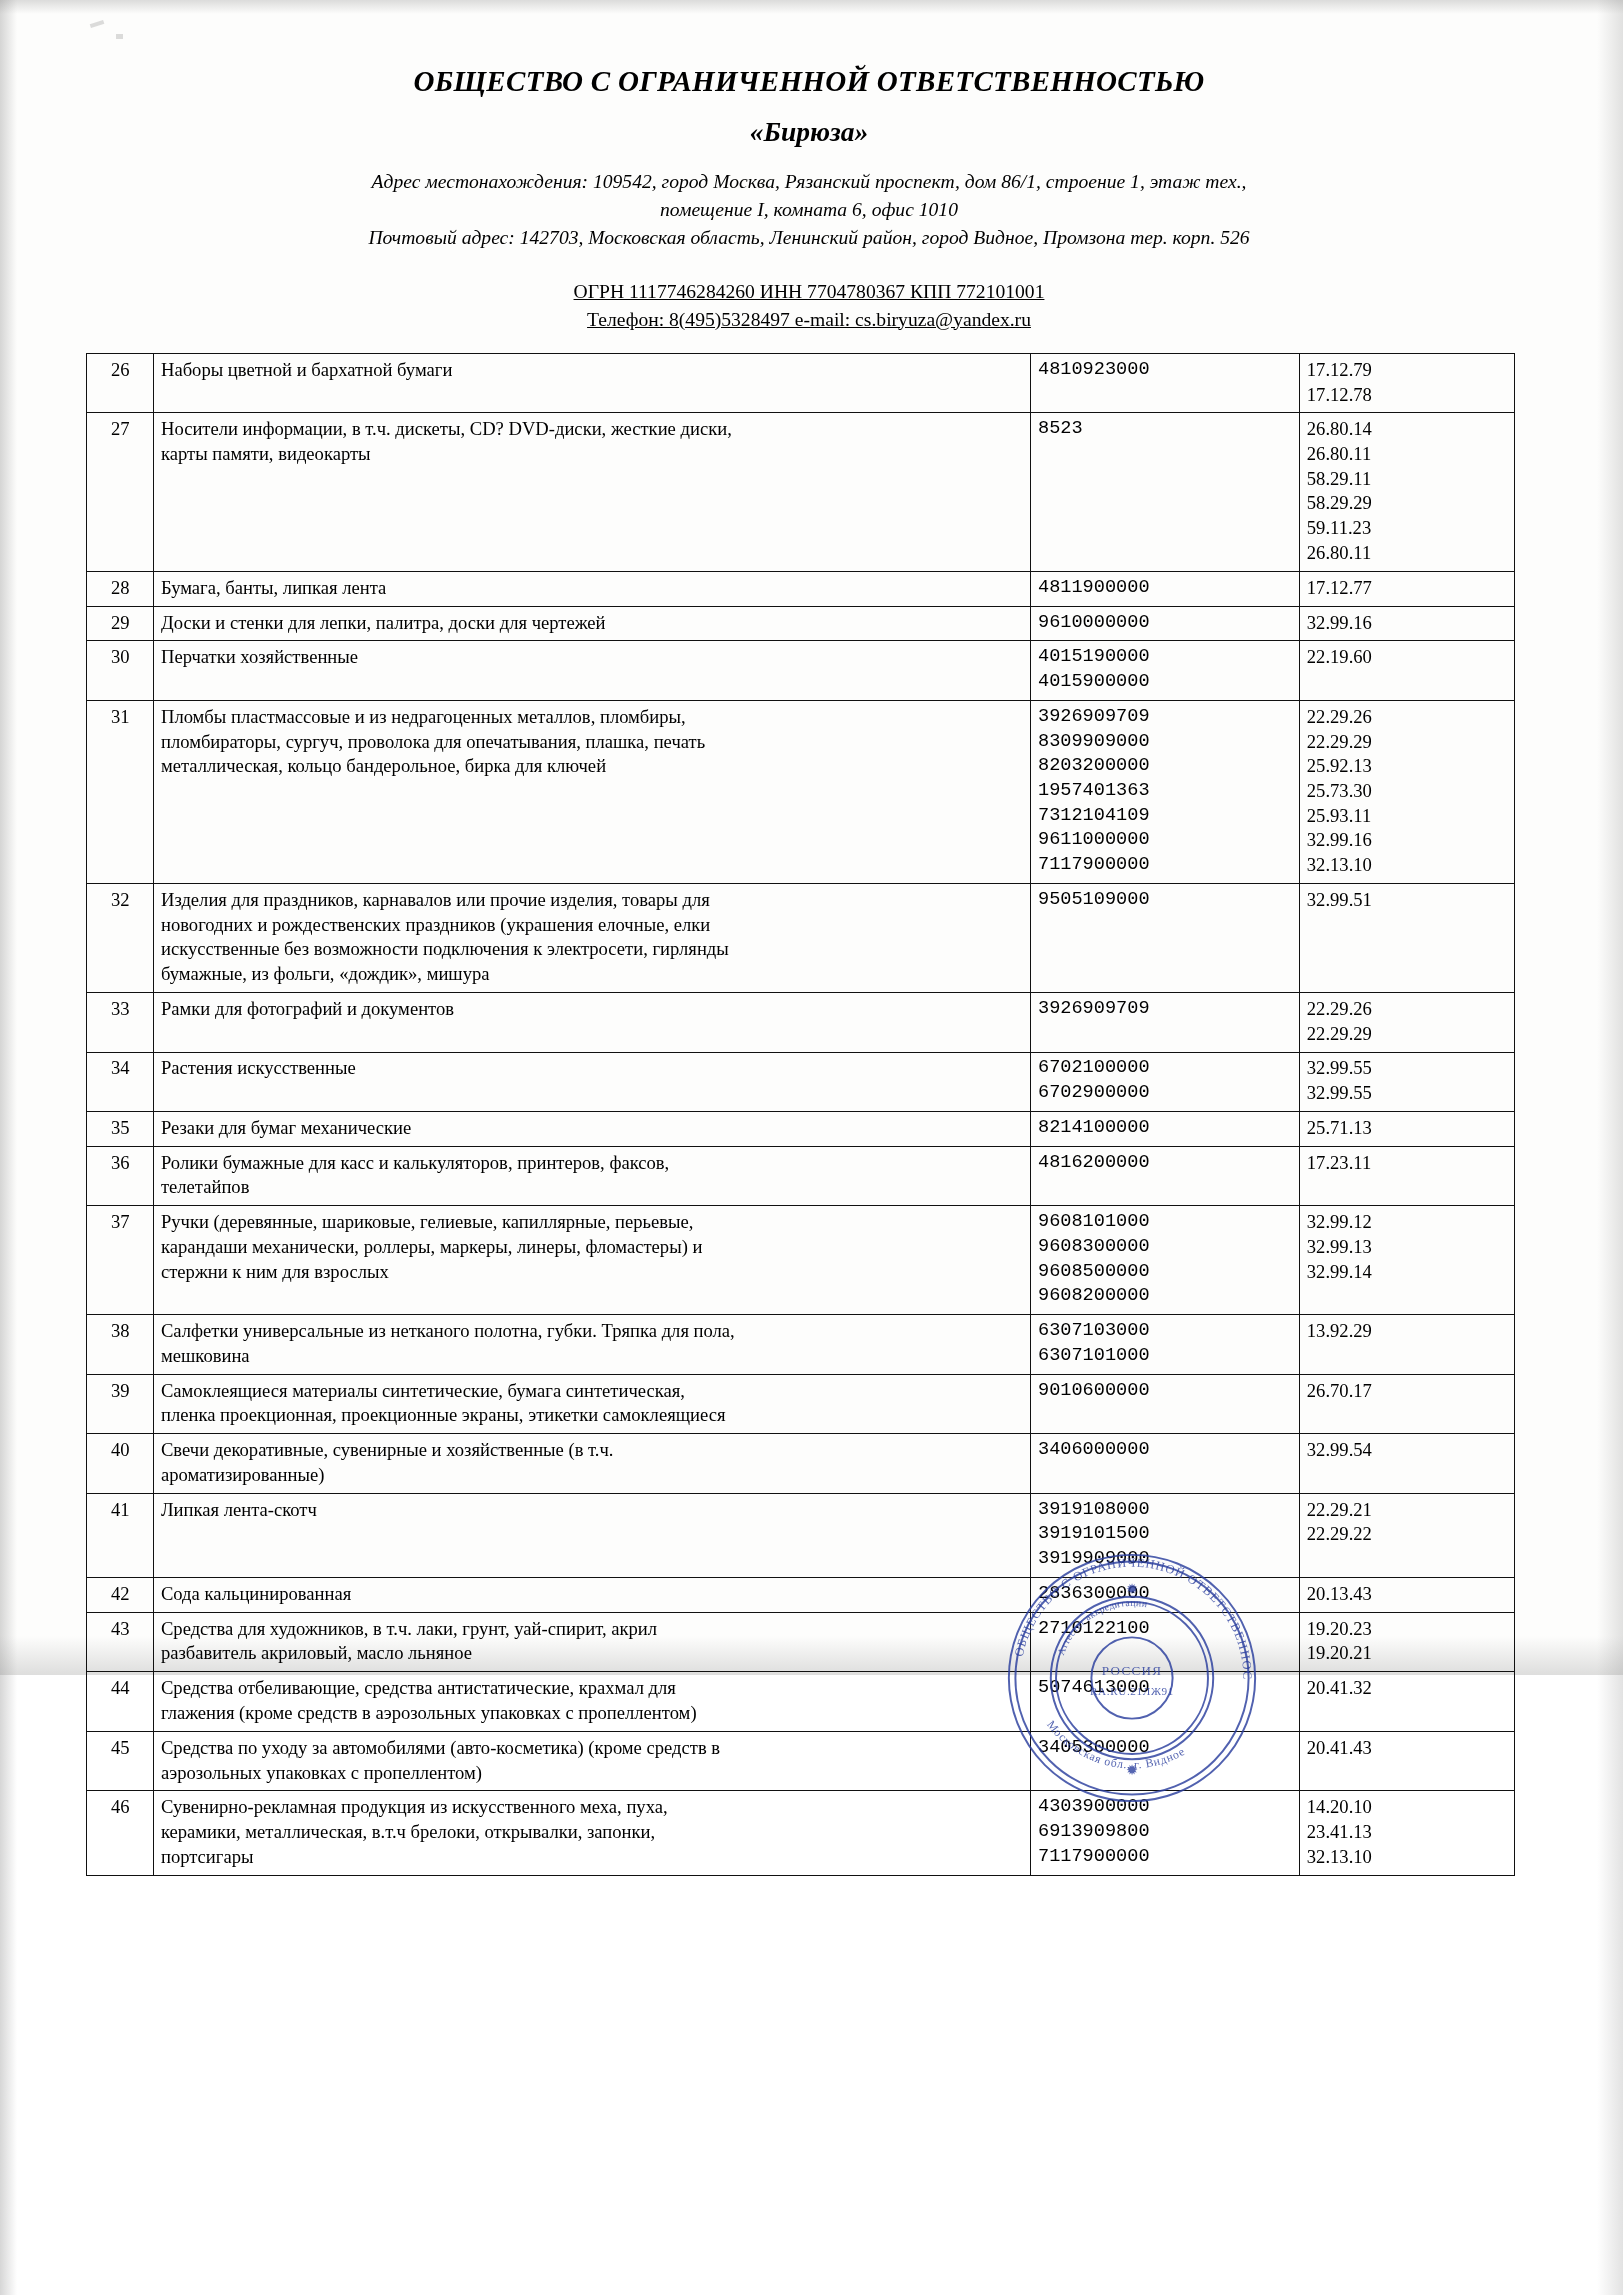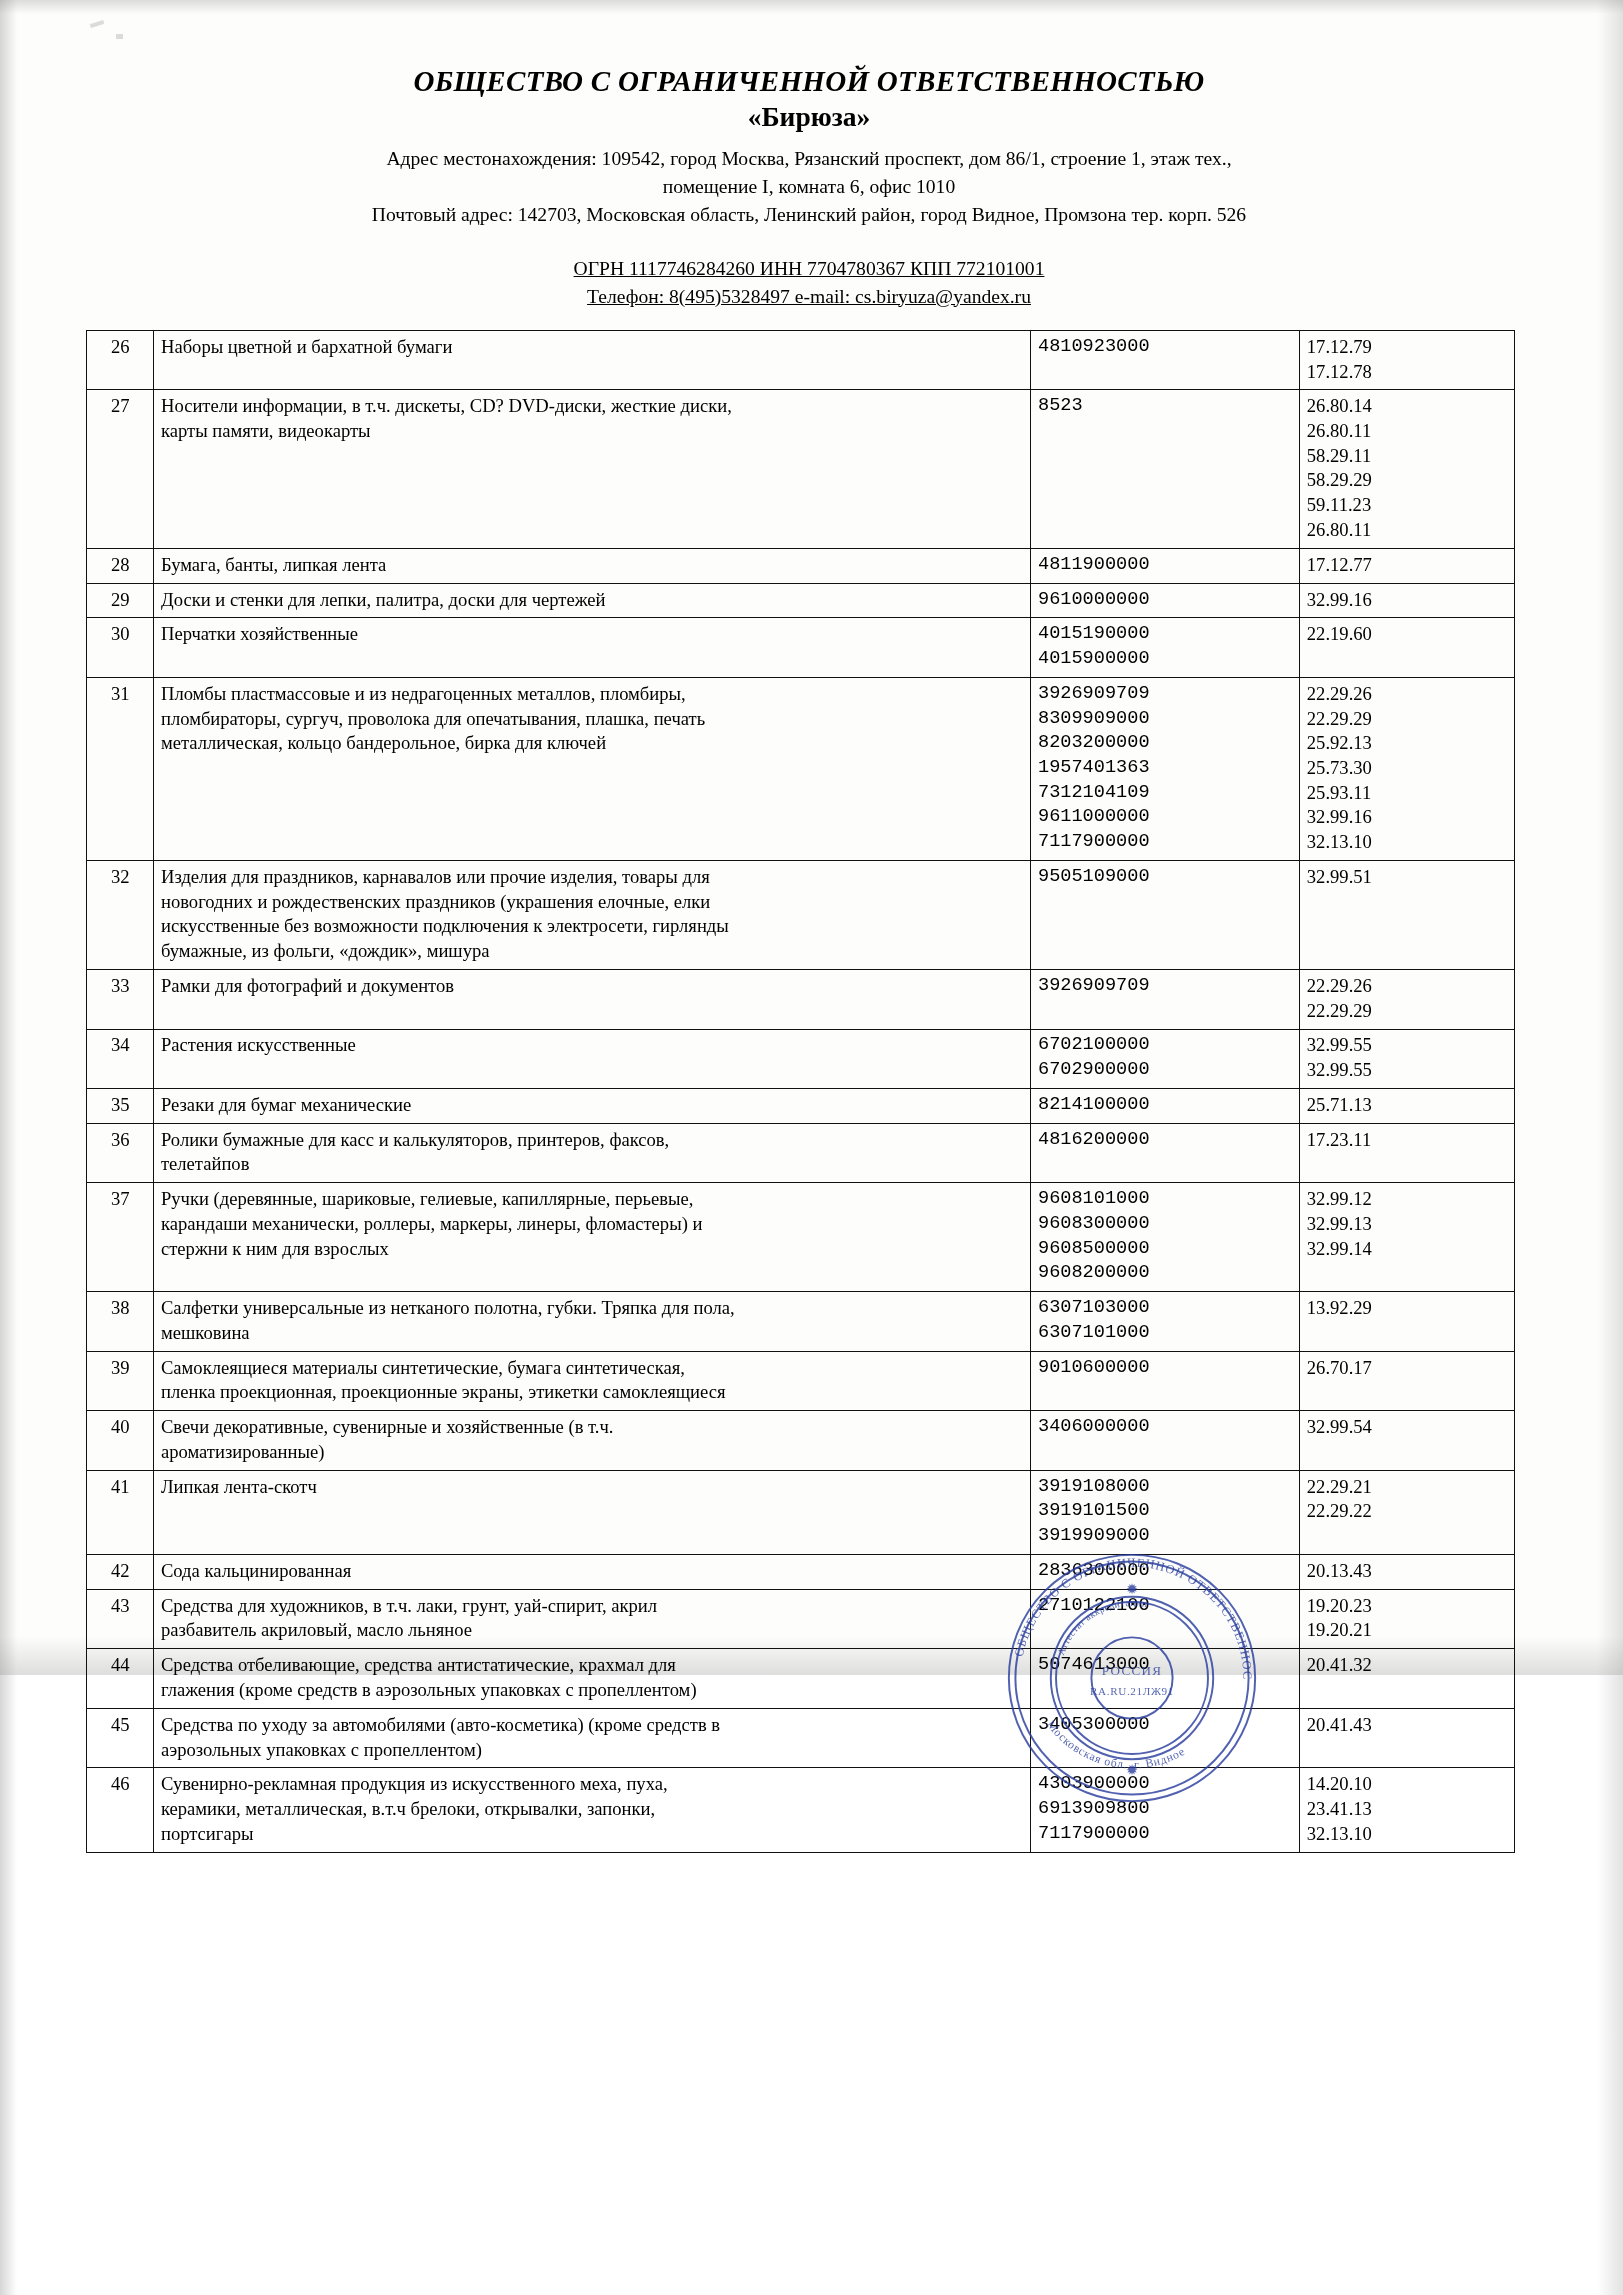--- a/index.html
+++ b/index.html
@@ -31,28 +31,30 @@
     text-align: center;
     font-weight: bold;
     font-style: italic;
     font-size: 29px;
     letter-spacing: 0.3px;
     line-height: 1.25;
   }
   .org-name {
     text-align: center;
     font-weight: bold;
+    font-style: italic;
     font-size: 27.5px;
-    margin-top: 2px;
+    margin-top: 17px;
   }
   .addr-block {
-    margin-top: 12px;
+    margin-top: 20px;
     text-align: center;
     font-size: 19.6px;
     line-height: 1.42;
+    font-style: italic;
   }
   .reg-block {
     margin-top: 26px;
     text-align: center;
     font-size: 19.6px;
     line-height: 1.42;
     text-decoration: underline;
   }
   table.main {
     margin-top: 19.6px;

